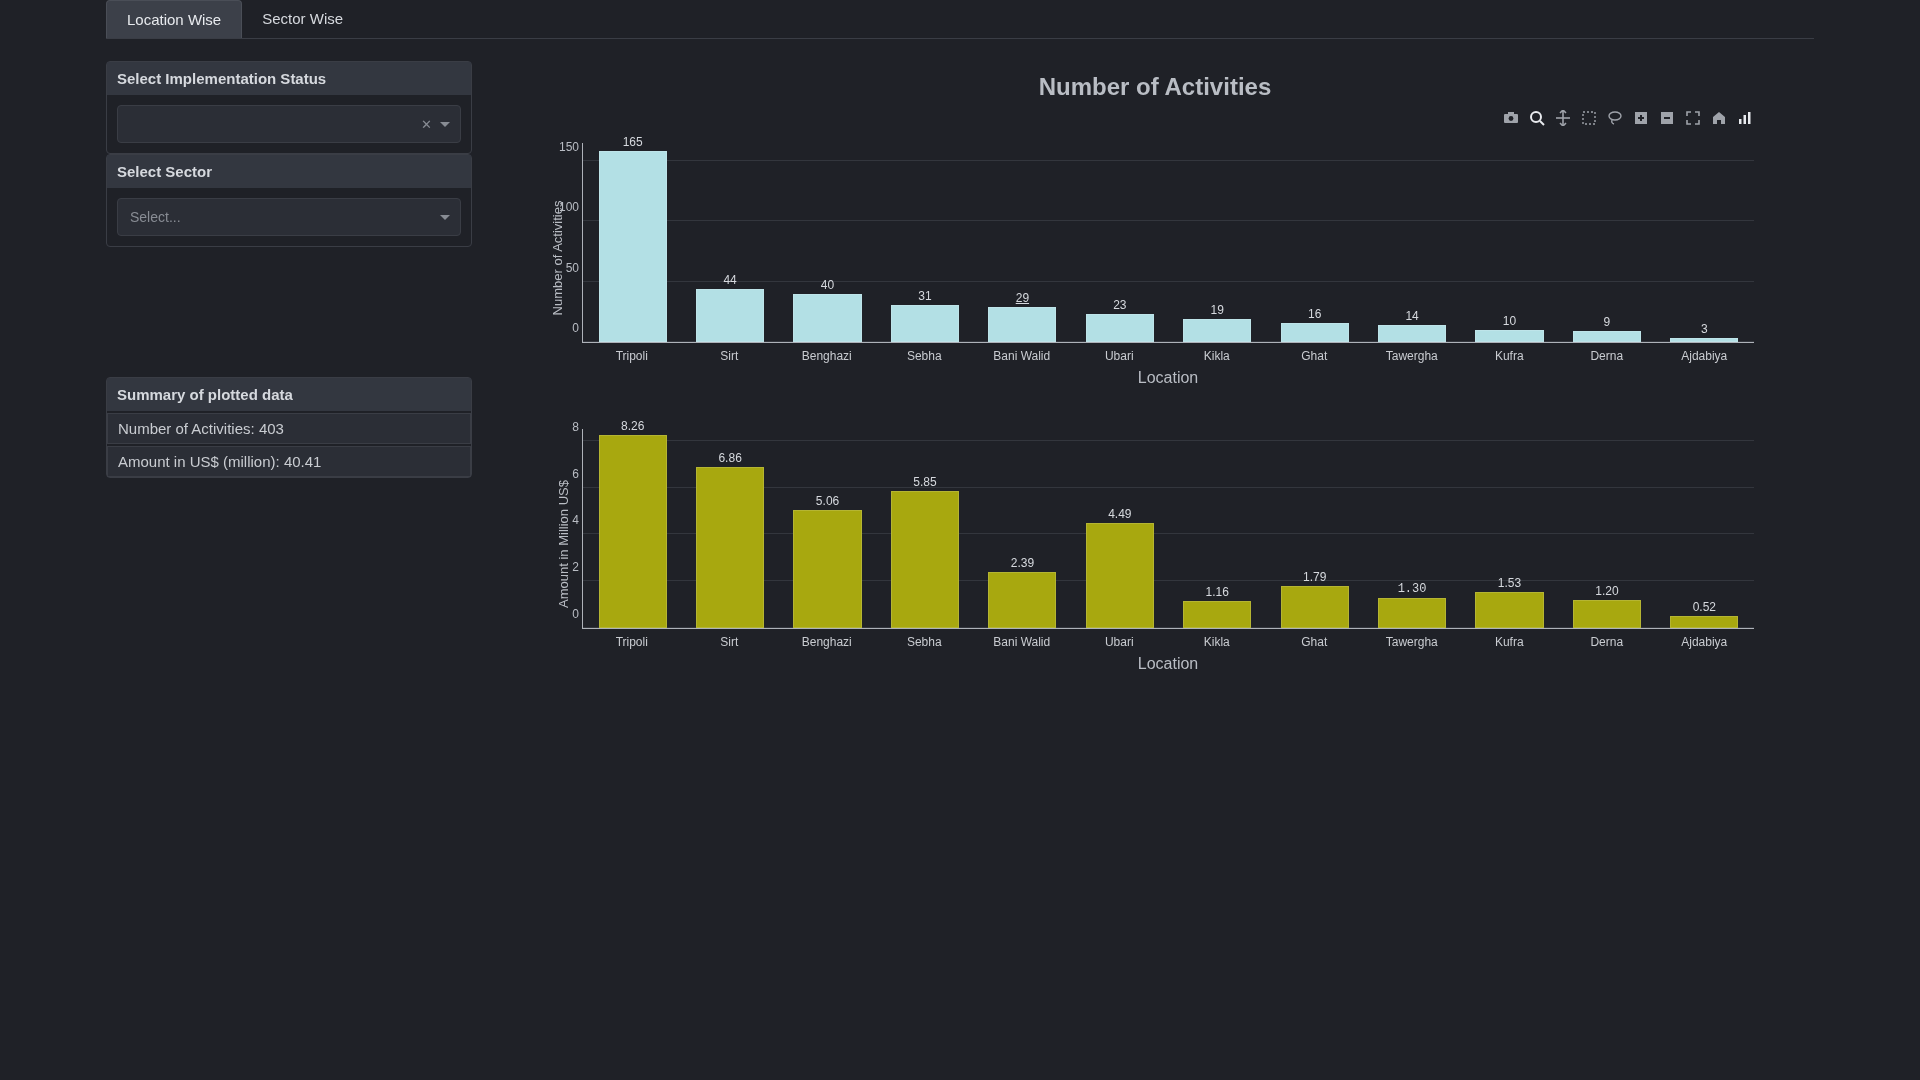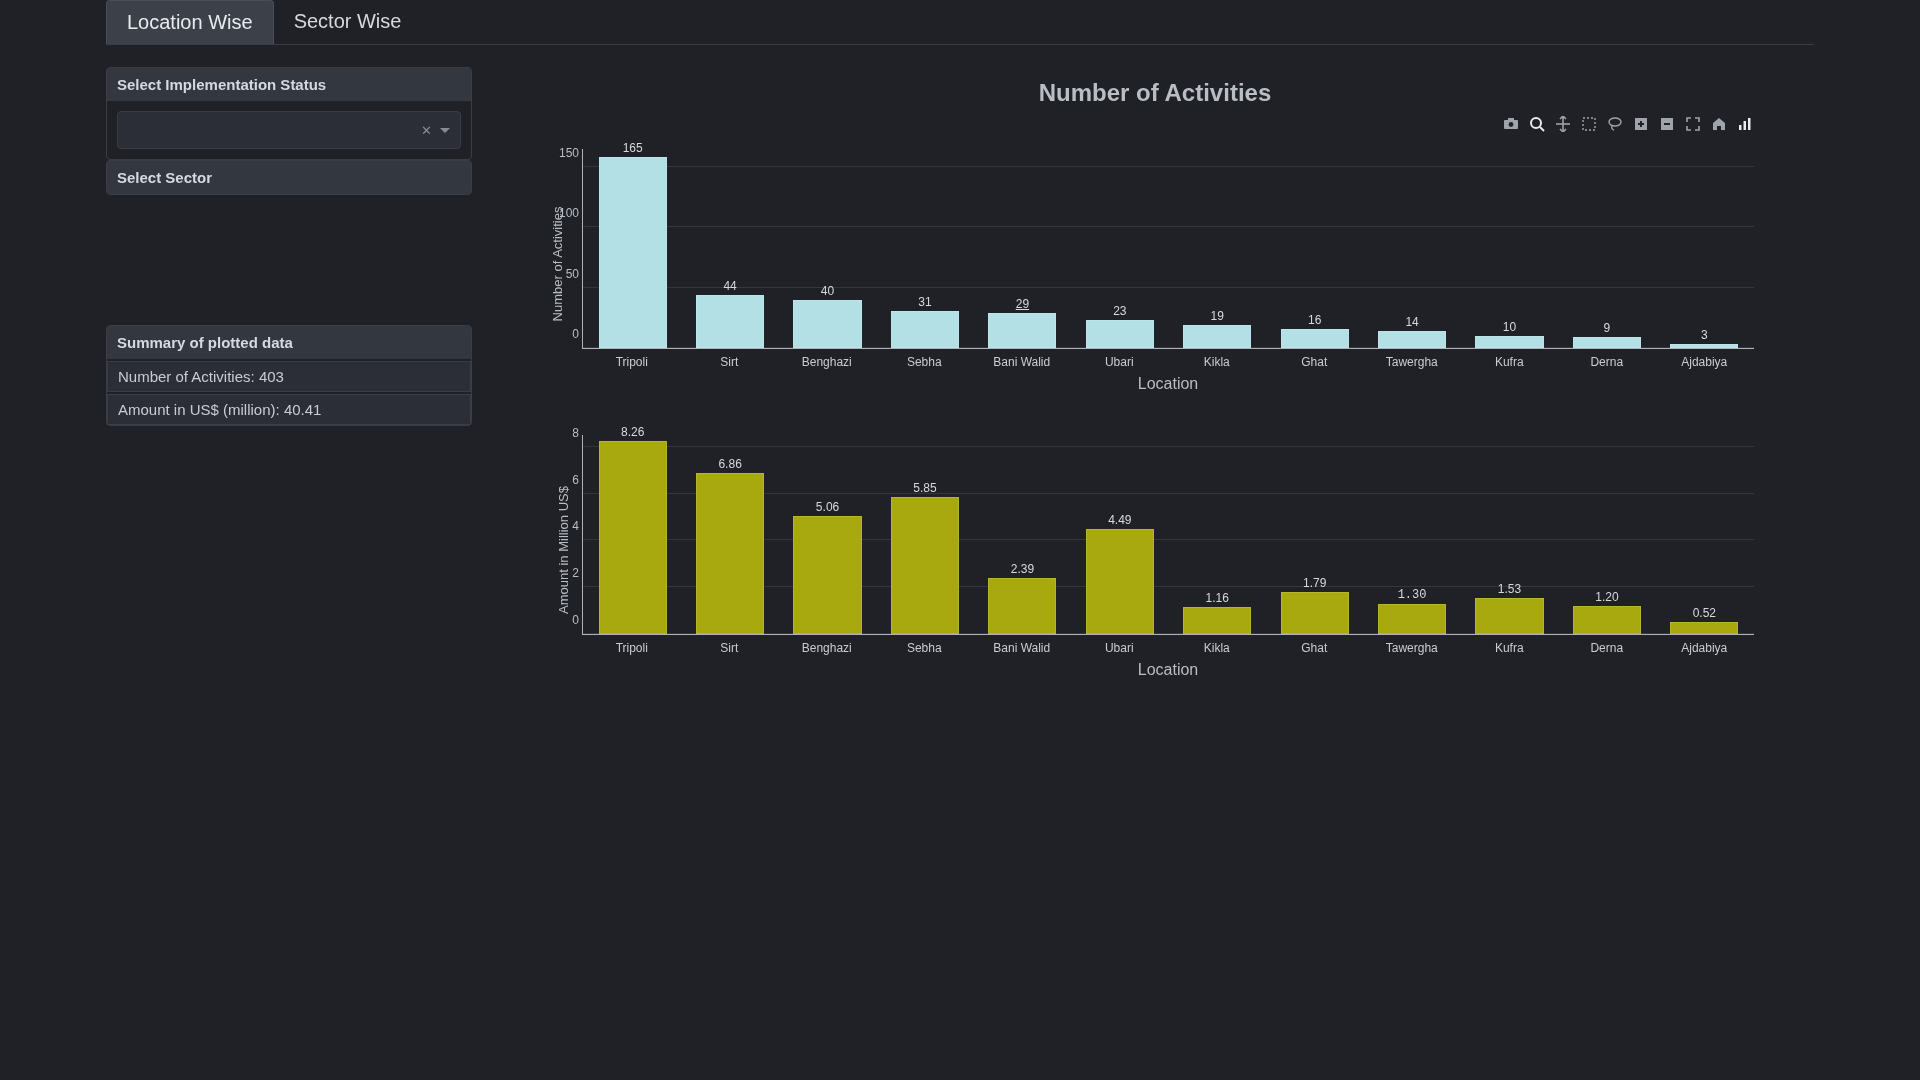--- a/index.html
+++ b/index.html
@@ -17,21 +17,21 @@
   }
   
   .tabs {
     display: flex;
     border-bottom: 1px solid #3a3d45;
   }
   .tab {
     padding: 10px 20px;
     cursor: pointer;
     color: #d6d9de;
-    font-size: 20px;
+    font-size: 15px;
   }
   .tab.active {
     background: #3c4049;
     border: 1px solid #4a4e57;
     border-bottom: none;
     border-radius: 4px 4px 0 0;
     color: #e8eaee;
   }
   .content {
     display: flex;
@@ -235,20 +235,26 @@
         <div class="panel-body">
           <div class="select-wrap">
             <span class="clear-x">✕</span>
             <span class="caret"></span>
           </div>
         </div>
       </div>
 
       <div class="panel sector-block">
         <div class="panel-header">Select Sector</div>
+        <div class="panel-body">
+          <div class="select-wrap">
+            <span class="placeholder">Select...</span>
+            <span class="caret"></span>
+          </div>
+        </div>
       </div>
 
       <div class="panel summary-block">
         <div class="panel-header">Summary of plotted data</div>
         <div class="summary-row">
           <span>Number of Activities: </span><span>403</span>
         </div>
         <div class="summary-row">
           <span>Amount in US$ (million): </span><span>40.41</span>
         </div>

